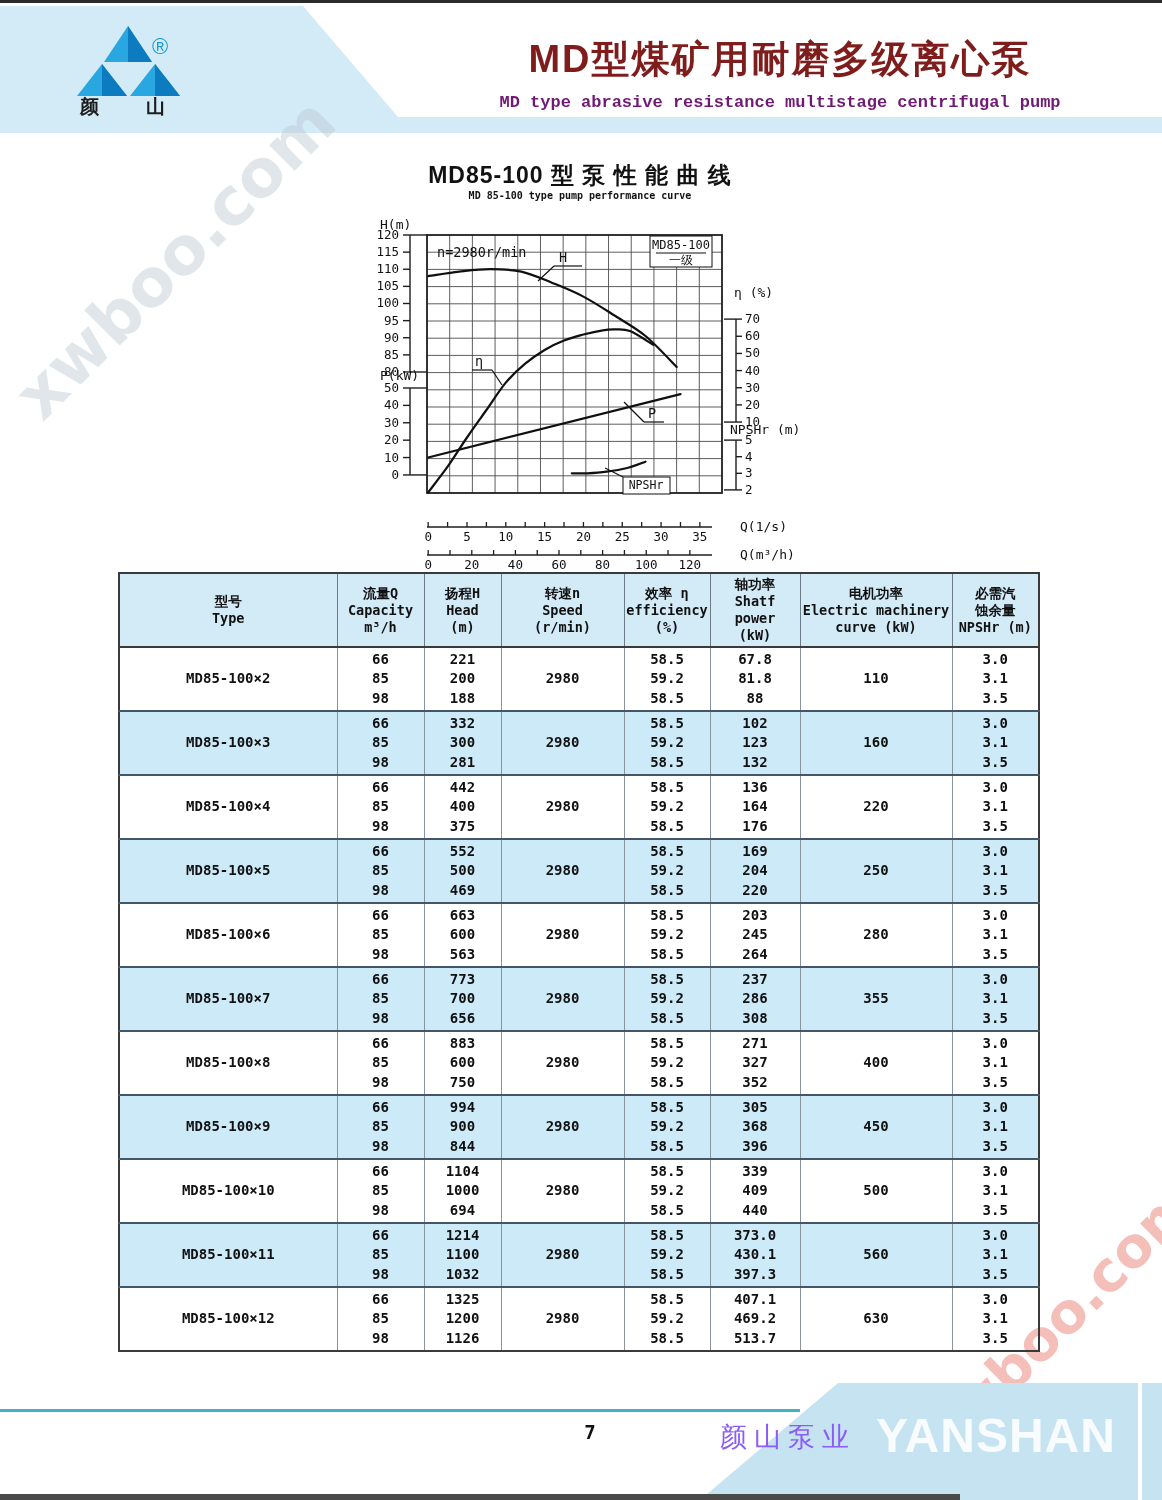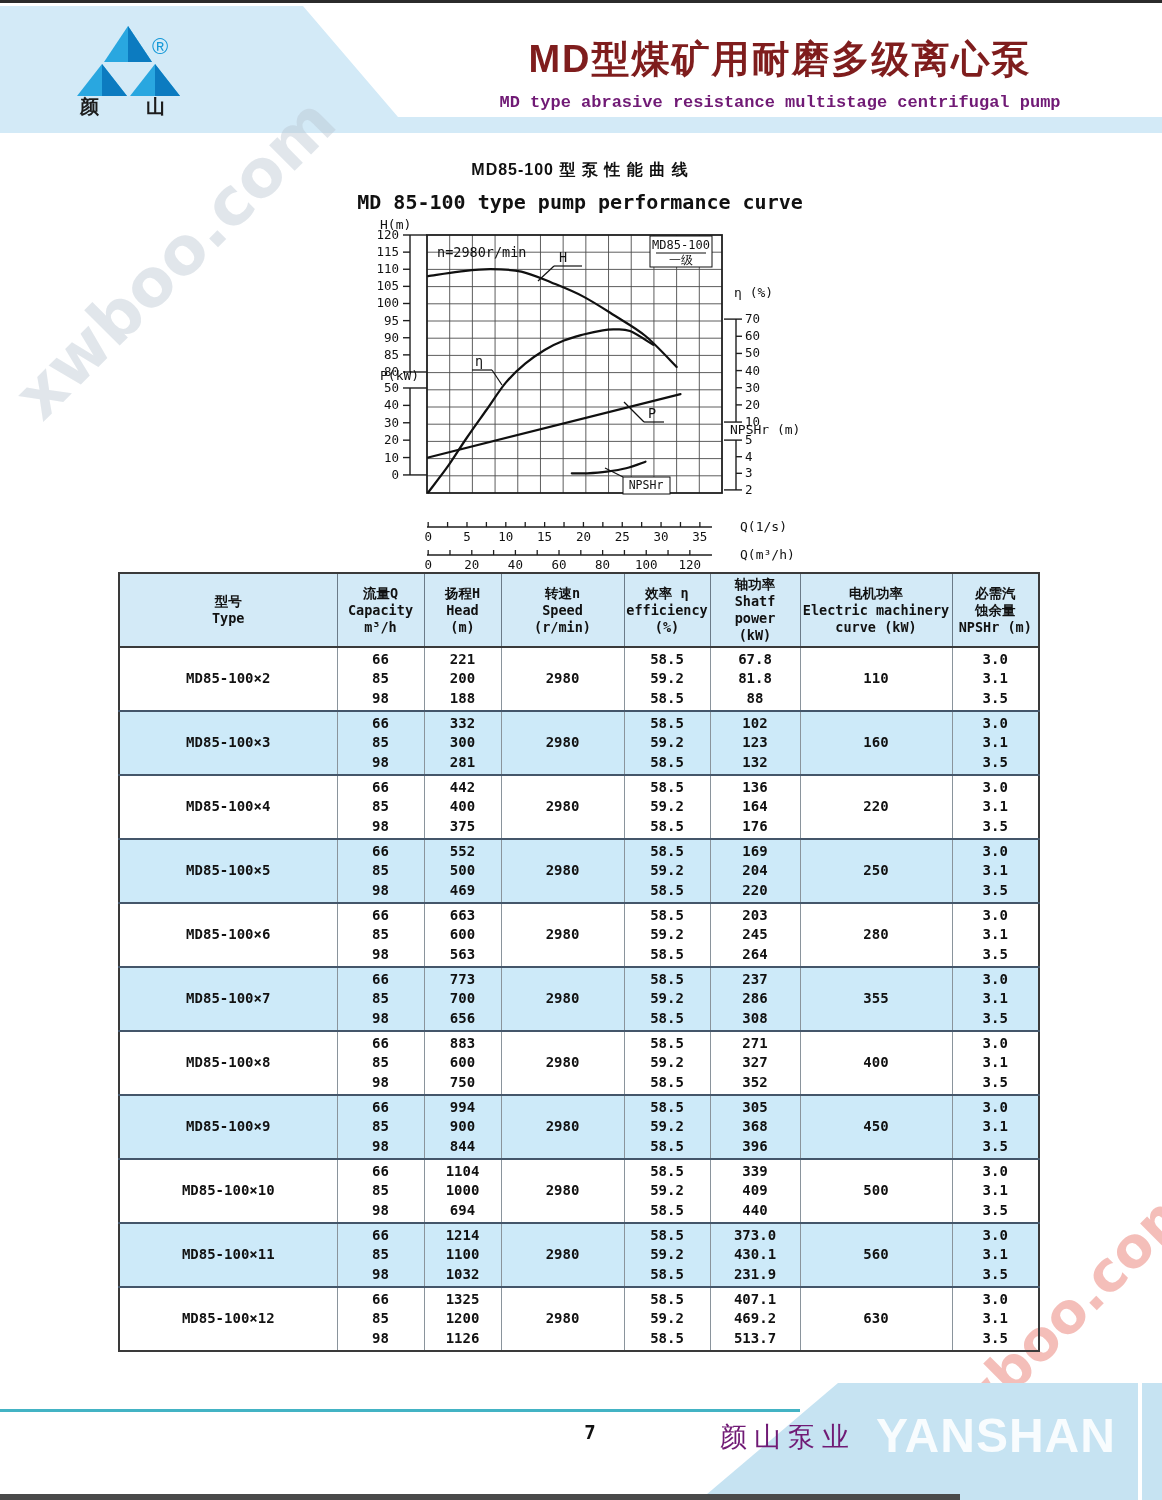--- a/index.html
+++ b/index.html
@@ -19,23 +19,23 @@
   .wm{position:absolute;font-weight:700;white-space:nowrap;pointer-events:none;
       font-family:"DejaVu Sans","Liberation Sans",sans-serif}
   .wm-tl{left:-45px;top:220px;width:440px;font-size:66px;color:rgba(183,196,208,.42);
          transform:rotate(-45deg);text-align:center}
   .wm-br1{left:880px;top:1287px;width:360px;font-size:56px;color:rgba(233,126,115,.5);
           transform:rotate(-45deg);text-align:center}
   .wm-br2{left:1020px;top:1405px;width:360px;font-size:56px;color:rgba(233,126,115,.5);
           transform:rotate(-45deg);text-align:center}
   
   .chart-title-cn{position:absolute;left:180px;top:160px;width:800px;text-align:center;
-                  font-size:16px;font-weight:700;letter-spacing:1px;white-space:nowrap}
+                  font-size:23px;font-weight:700;letter-spacing:1px;white-space:nowrap}
   .chart-title-en{position:absolute;left:180px;top:190px;width:800px;text-align:center;
-                  font-family:"DejaVu Sans Mono","Liberation Mono",monospace;font-size:20px;font-weight:700}
+                  font-family:"DejaVu Sans Mono","Liberation Mono",monospace;font-size:10px;font-weight:700}
   #chart-svg{position:absolute;left:378px;top:216px;overflow:visible}
   
   table.spec{position:absolute;left:118px;top:572px;width:920px;border-collapse:collapse;
              table-layout:fixed;border:2px solid #3a3a3a;
              font-family:"DejaVu Sans Mono","DejaVu Sans",monospace}
   table.spec th{height:68px;background:var(--band-blue,#d3eaf7);font-size:13.5px;font-weight:700;
                 text-align:center;vertical-align:middle;border-left:1px solid #6b7b88;
                 border-bottom:2px solid #3a3a3a;line-height:17px;padding:2px 1px}
   table.spec td{height:64px;font-size:14px;font-weight:700;text-align:center;vertical-align:middle;
                 border-left:1px solid #8a949c;line-height:19.5px;padding:0 2px}
@@ -43,21 +43,21 @@
   table.spec tbody tr:first-child{border-top:none}
   table.spec tr.alt td{background:var(--row-alt,#cdeaf9)}
   table.spec th:first-child,table.spec td:first-child{border-left:none}
   
   .teal-line{position:absolute;left:0;top:1409px;width:800px;height:3px;background:var(--teal,#43b3c4)}
   .foot-band{position:absolute;left:0;top:1378px;width:1162px;height:122px;background:var(--foot-blue,#c6e3f2);
              clip-path:polygon(838px 5px,1162px 5px,1162px 122px,700px 122px)}
   .page-num{position:absolute;left:575px;top:1421px;width:30px;text-align:center;font-size:19px;
             font-family:"DejaVu Sans Mono","Liberation Mono",monospace;font-weight:700}
   .foot-company{position:absolute;left:720px;top:1419px;font-size:27px;letter-spacing:7px;
-                color:#701a75;white-space:nowrap}
+                color:#8b5cf6;white-space:nowrap}
   .foot-brand{position:absolute;left:876px;top:1408px;font-size:48px;font-weight:700;letter-spacing:1px;
               color:rgba(255,255,255,.88);white-space:nowrap}
   .foot-vline{position:absolute;left:1138px;top:1378px;width:4px;height:122px;background:#fff}
   .bottom-bar{position:absolute;left:0;top:1494px;width:960px;height:6px;background:#4a4a4a}
 </style>
 </head>
 <body>
 
 <div class="page">
   <div class="top-edge"></div>
@@ -674,21 +674,21 @@
             <div>2980</div>
           </td>
           <td>
             <div>58.5</div>
             <div>59.2</div>
             <div>58.5</div>
           </td>
           <td>
             <div>373.0</div>
             <div>430.1</div>
-            <div>231.9</div>
+            <div>397.3</div>
           </td>
           <td>
             <div>560</div>
           </td>
           <td>
             <div>3.0</div>
             <div>3.1</div>
             <div>3.5</div>
           </td>
         </tr>

